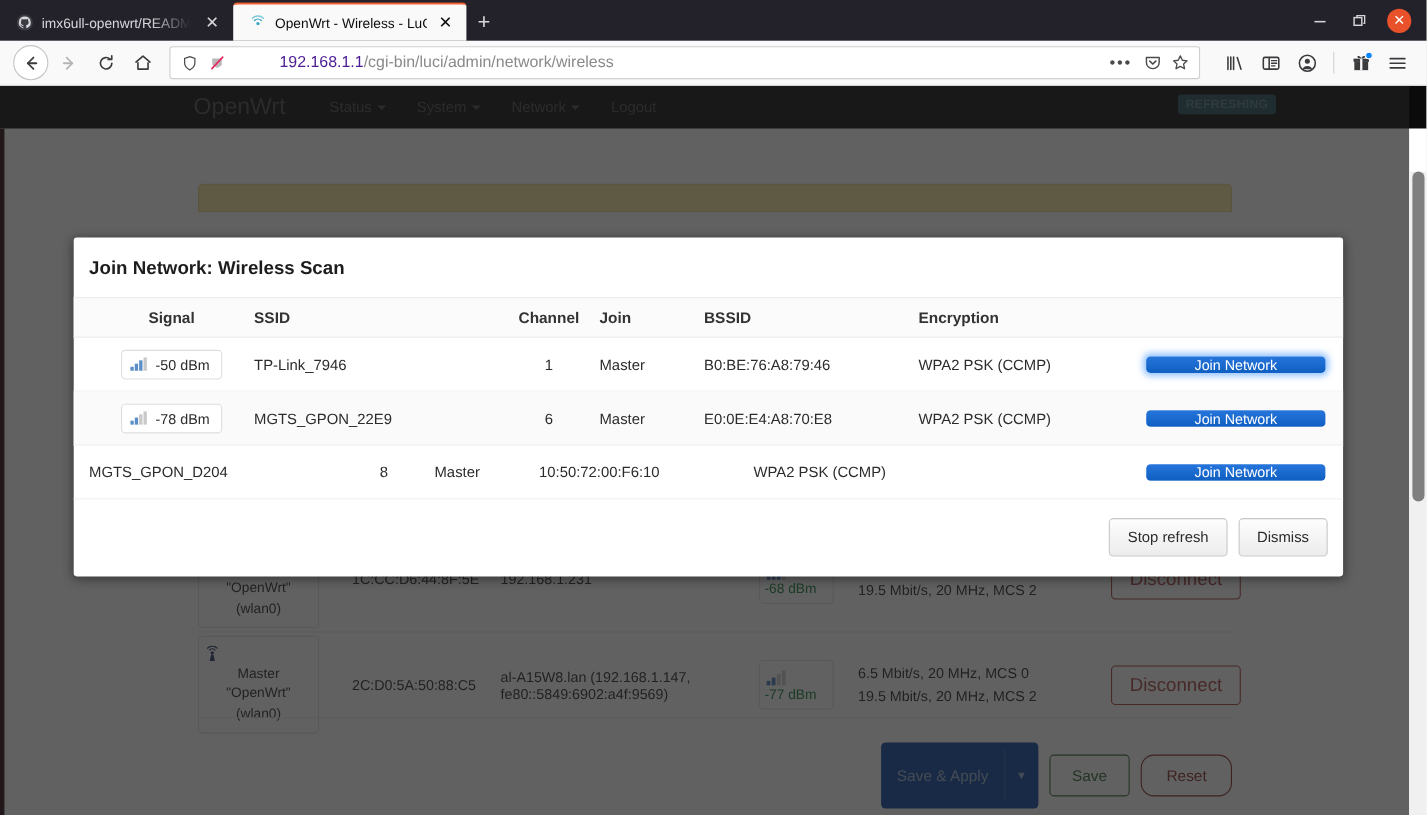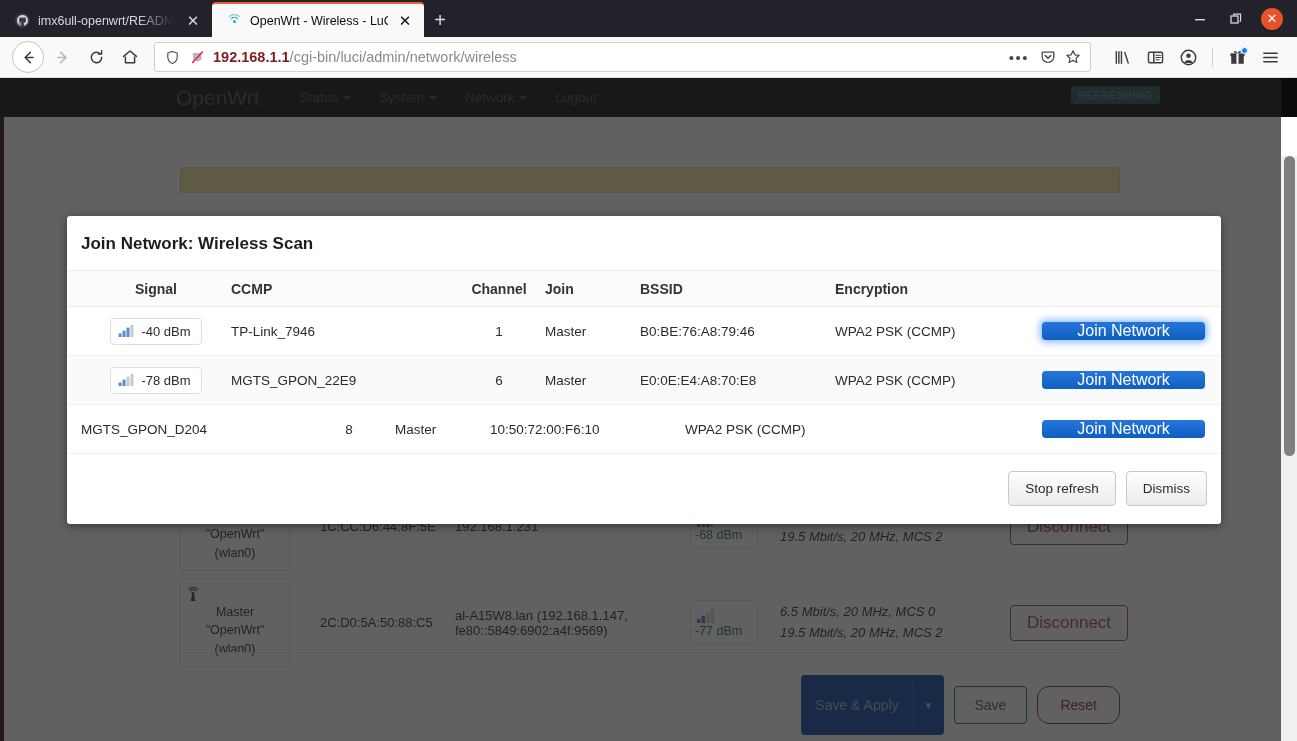--- a/index.html
+++ b/index.html
@@ -62,21 +62,21 @@
     color: #3b3b3d;
   }
   .navbtn.back { border: 1px solid #c5c5c6; background:#fff; }
   .navbtn.fwd { color: #b4b4b5; }
   .urlbar {
     flex: 1; height: 30px; margin: 0 8px 0 6px; background: #fff;
     border: 1px solid #cfcfd0; border-radius: 3px;
     display: flex; align-items: center; padding: 0 8px; gap: 7px;
   }
   .url-text { flex: 1; font-size: 14.5px; color: #8a8a8d; white-space: nowrap; overflow: hidden; }
-  .url-host { color: #7f1d1d; font-weight: bold; }
+  .url-host { color: #4c1d95; font-weight: normal; margin-left: 41px; }
   .url-ico { display: flex; align-items: center; justify-content: center; width: 18px; }
   .dots { letter-spacing: 1.5px; color: #4a4a4d; font-size: 15px; padding: 0 3px;}
   .toolicons { display: flex; align-items: center; gap: 3px; padding-left: 6px;}
   .toolbtn { width: 30px; height: 30px; display: flex; align-items: center; justify-content: center; color: #3b3b3d; position: relative;}
   .tb-sep { width: 1px; height: 20px; background: #d2d2d3; margin: 0 6px; }
   .badge-dot {
     position: absolute; top: 5px; right: 4px; width: 7px; height: 7px;
     border-radius: 50%; background: #0a84ff; border: 1px solid #f9f9fa;
   }
 
@@ -132,21 +132,21 @@
   .netbox {
     width: 110px; border: 1px solid #e0e0e0; border-radius: 4px;
     padding: 8px 4px; text-align: center; line-height: 1.45;
     font-size: 12.5px; color: #2b2b2b; background: #fff;
   }
   .sigbox {
     width: 68px; border: 1px solid #e0e0e0; border-radius: 4px;
     padding: 7px 4px 6px; background: #fff;
     font-size: 12.5px; color: #15803d;
   }
-  .rate-line { line-height: 1.6; font-style: italic; }
+  .rate-line { line-height: 1.6; }
   .btn-disconnect {
     border: 1px solid #a94442; color: #a94442; background: #fff;
     border-radius: 4px; padding: 7px 16px; font-size: 17px;
   }
 
   .footer-bar {
     position: absolute; left: 180px; top: 535px; width: 940px;
     border-top: 1px solid #ededed; padding-top: 22px;
     display: flex; justify-content: flex-end; align-items: center; gap: 10px;
   }
@@ -210,21 +210,21 @@
   .s-enc { width: 200px; flex: 0 0 200px; }
   .s-act { flex: 1; display: flex; justify-content: flex-end; padding-right: 2px; }
 
   .sig-pill {
     display: inline-flex; align-items: center; gap: 6px;
     border: 1px solid #dedede; border-radius: 4px;
     padding: 5px 10px 5px 7px; background: #fff; font-size: 13px;
   }
   .btn-join {
     background: #1265cc; color: #fff; border: none; border-radius: 4px;
-    width: 163px; padding: 0 0; font-size: 16px; text-align: center;
+    width: 163px; padding: 0 0; font-size: 13px; text-align: center;
     background-image: linear-gradient(#2575dc, #0f5fc2);
   }
   .btn-join.focused { box-shadow: 0 0 6px 3px rgba(70,150,255,.55); }
   .modal-foot {
     display: flex; justify-content: flex-end; gap: 10px;
     padding: 17px 14px 18px 14px;
   }
   .btn-grey {
     background-image: linear-gradient(#fdfdfd, #ececec);
     border: 1px solid #c9c9c9; border-radius: 4px;
@@ -490,40 +490,40 @@
       </div>
     </div>
 
     <div class="overlay"></div>
 
     <div class="modal">
       <div class="modal-title">Join Network: Wireless Scan</div>
 
       <div class="scan-head">
         <div class="s-signal">Signal</div>
-        <div class="s-ssid">CCMP</div>
+        <div class="s-ssid">SSID</div>
         <div class="s-chan">Channel</div>
         <div class="s-mode">Join</div>
         <div class="s-bssid">BSSID</div>
         <div class="s-enc">Encryption</div>
         <div class="s-act"></div>
       </div>
 
       <div class="scan-row">
         <div class="s-signal">
           <span class="sig-pill">
             <span>
               <svg width="17" height="14" viewBox="0 0 18 14">
                   <rect x="0.6" y="9.6" width="3.2" height="3.8" fill="#5b8ec9"></rect>
                   <rect x="4.8" y="6.6" width="3.2" height="6.8" fill="#5b8ec9"></rect>
                   <rect x="9" y="3.4" width="3.2" height="10" fill="#5b8ec9"></rect>
                   <rect x="13.2" y="0.6" width="3.2" height="12.8" fill="#c9c9c9"></rect>
                 </svg>
             </span>
-            <span>-40 dBm</span>
+            <span>-50 dBm</span>
           </span>
         </div>
         <div class="s-ssid">TP-Link_7946</div>
         <div class="s-chan">1</div>
         <div class="s-mode">Master</div>
         <div class="s-bssid">B0:BE:76:A8:79:46</div>
         <div class="s-enc">WPA2 PSK (CCMP)</div>
         <div class="s-act">
           <button class="btn-join focused">Join Network</button>
         </div>

